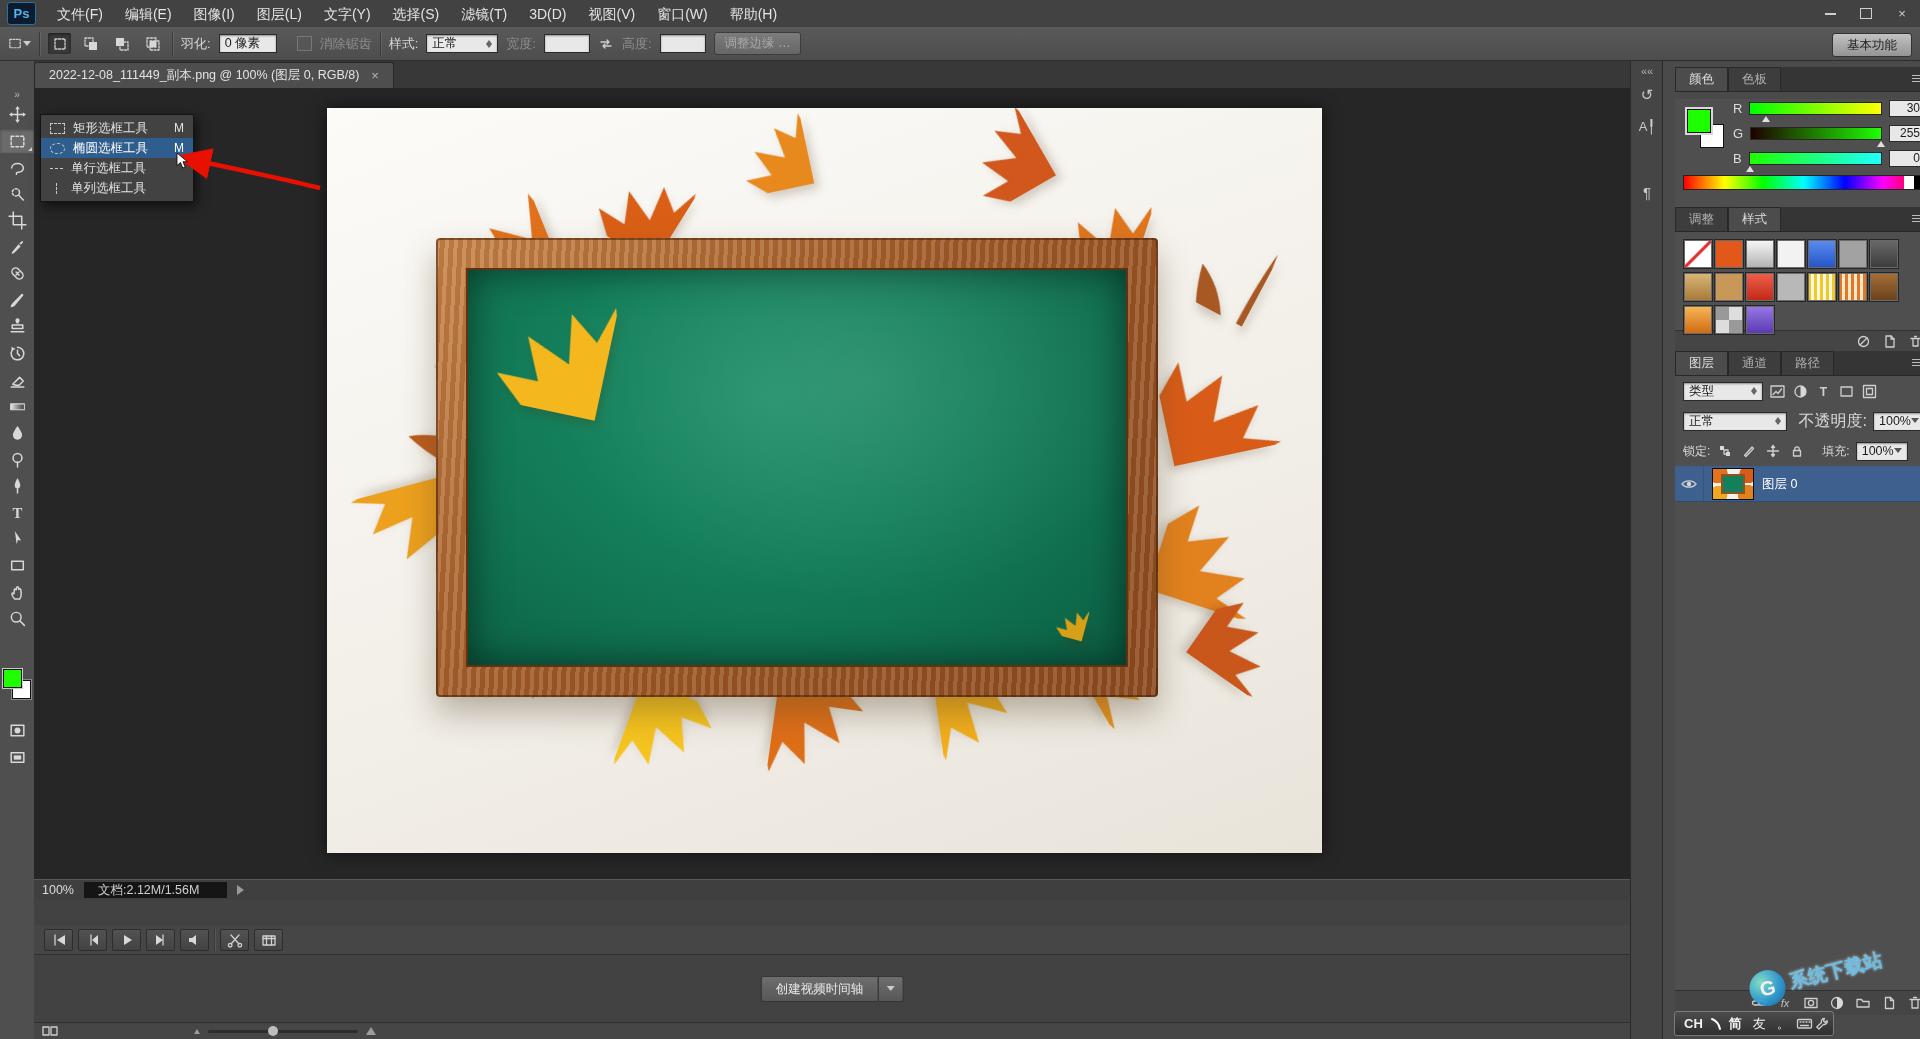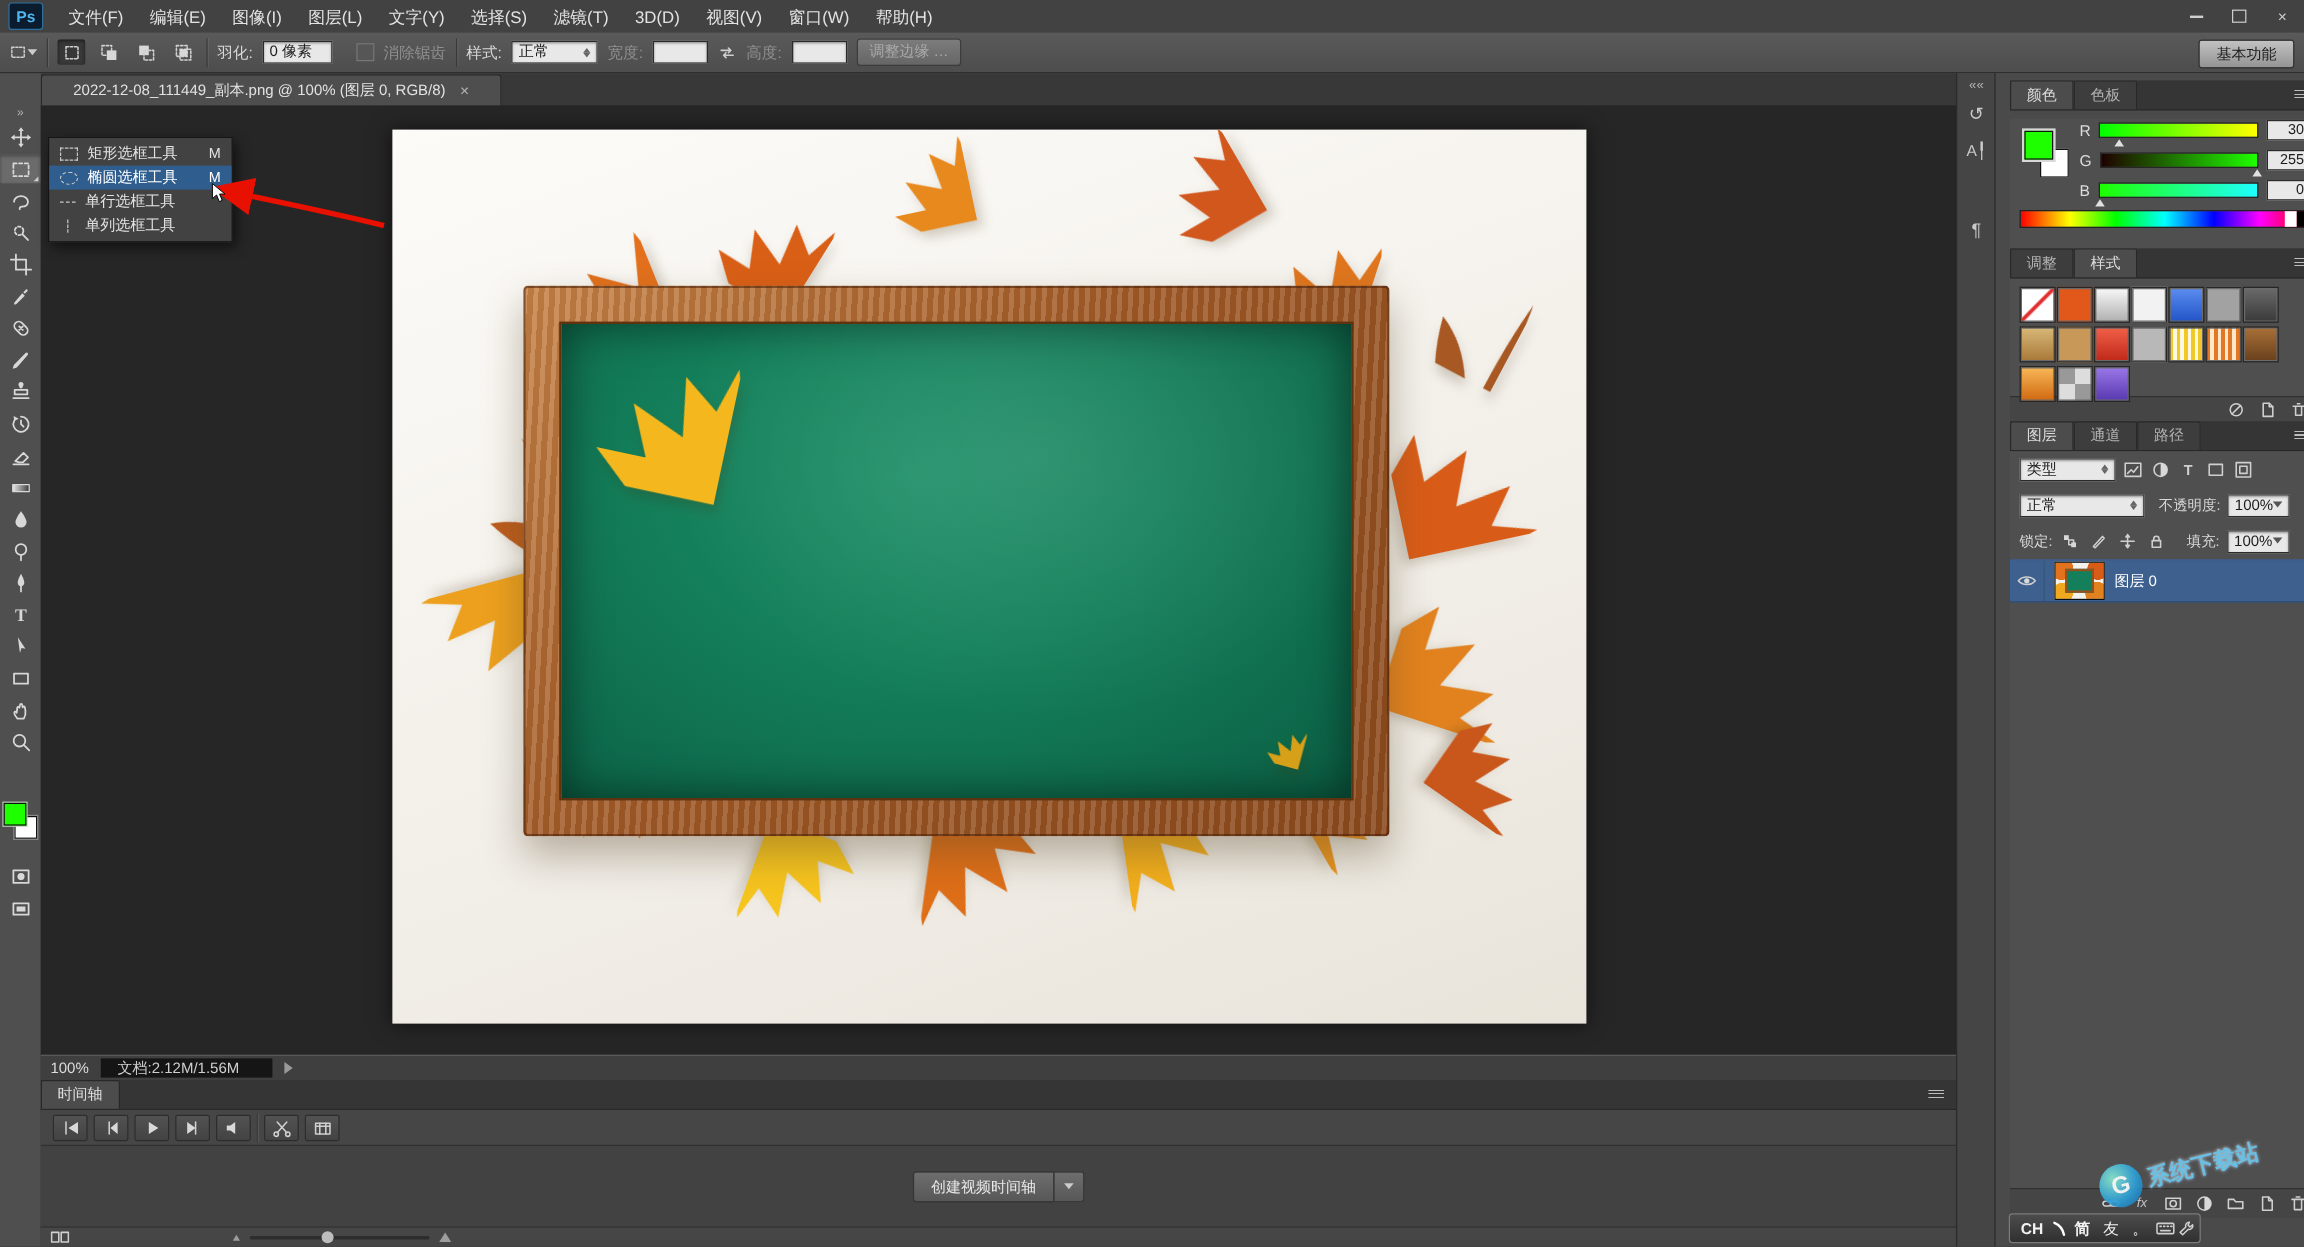--- a/index.html
+++ b/index.html
@@ -34,21 +34,21 @@
   .caret{width:0;height:0;border:4px solid transparent;border-top:5px solid #ccc;margin-top:4px}
   .graybtn{height:21px;padding:0 10px;border-radius:3px;border:1px solid #3c3c3c;font-size:12.5px;
            display:flex;align-items:center;background:linear-gradient(#7c7c7c,#666);color:#a9a9a9}
   #workspacebtn{position:absolute;right:8px;top:6px;height:22px;padding:0 14px;border-radius:3px;
            border:1px solid #333;background:linear-gradient(#c2c2c2,#949494);color:#1c1c1c;
            font-size:12.5px;display:flex;align-items:center}
   
   #tabbar{position:absolute;left:34px;top:61px;width:1596px;height:27px;background:#383838;
           border-bottom:1px solid #262626;display:flex;align-items:flex-end}
   .doctab{height:25px;background:#4e4e4e;border:1px solid #272727;border-bottom:none;border-radius:3px 3px 0 0;
-          display:flex;align-items:center;gap:12px;padding:0 26px;font-size:12.5px;color:#e2e2e2;margin-left:0}
+          display:flex;align-items:center;gap:12px;padding:0 14px;font-size:12.5px;color:#e2e2e2;margin-left:0}
   .doctab .x{color:#b5b5b5;font-size:13px}
   
   #toolbar{position:absolute;left:0;top:88px;width:34px;height:951px;background:#4f4f4f;border-right:1px solid #292929}
   .tool{width:34px;height:24px;margin:2.5px 0;display:flex;align-items:center;justify-content:center;position:relative}
   .tool.active{background:#6b6b6b;box-shadow:inset 0 1px 3px rgba(0,0,0,.35)}
   .tool.active::after{content:"";position:absolute;right:2px;bottom:2px;
         border-left:4px solid transparent;border-bottom:4px solid #d0d0d0}
   svg.ti{width:19px;height:19px;stroke:#d8d8d8;fill:none;stroke-width:1.4;stroke-linecap:round;stroke-linejoin:round}
   svg.ti .f,svg.si .f{fill:#d8d8d8;stroke:none}
   svg.si{stroke:#cfcfcf;fill:none;stroke-width:1.3;stroke-linecap:round;stroke-linejoin:round}
@@ -479,24 +479,20 @@
 
   <div id="statusbar">
     <span>100%</span>
     <div class="infopill">
         <span>文档:2.12M/1.56M</span>
       </div>
     <div class="tri-r"></div>
   </div>
 
   <div id="timelinepanel">
-    <div class="ptabstrip">
-      <div class="ptab">时间轴</div>
-      <div class="pmenu" style="position:absolute;right:10px;top:8px"></div>
-    </div>
     <div id="transport">
       <div class="tbtn">
           <svg class="si" width="18" height="18" viewBox="0 0 18 18">
             <path d="M5 4v10"></path>
             <path class="f" d="M15 4L7 9l8 5z"></path>
           </svg>
         </div>
       <div class="tbtn">
           <svg class="si" width="18" height="18" viewBox="0 0 18 18">
             <path class="f" d="M14 4L8 9l6 5z"></path>
@@ -686,21 +682,21 @@
             </svg>
         </div>
         <div class="prow">
           <div class="field dd" style="width:104px;height:19px">
             <span>正常</span>
             <span class="spin">
                 <i class="up"></i>
                 <i class="dn"></i>
               </span>
           </div>
-          <span class="lbl" style="font-size:12px;margin-left:6px">不透明度:</span>
+          <span class="lbl" style="font-size:16px;margin-left:6px">不透明度:</span>
           <div class="field dd" style="width:52px;height:19px">
             <span>100%</span>
             <div class="caret" style="margin-top:2px;border-top-color:#555"></div>
           </div>
         </div>
         <div class="prow">
           <span class="lbl" style="font-size:12px">锁定:</span>
           <div class="lockico">
               <svg class="si" width="14" height="14" viewBox="0 0 14 14">
                 <rect class="f" x="2" y="2" width="4" height="4"></rect>

